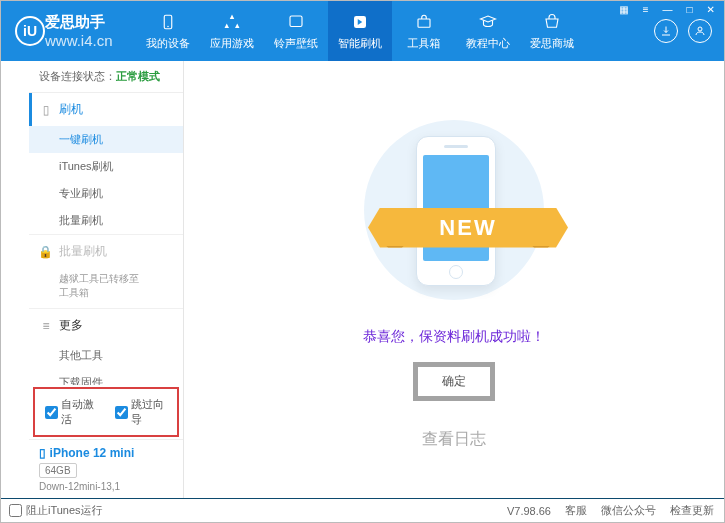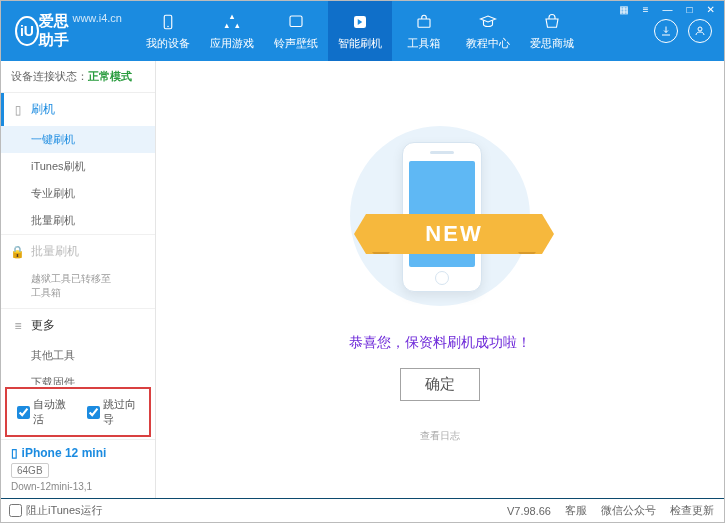--- a/index.html
+++ b/index.html
@@ -1,37 +1,37 @@
 <!DOCTYPE html>
 <html><head>
 <meta charset="utf-8">
 <style>
 * { margin: 0; padding: 0; box-sizing: border-box; }
 body { font-family: "Microsoft YaHei", Arial, sans-serif; font-size: 12px; background: #fff; width: 725px; height: 523px; overflow: hidden; border: 1px solid #bbb; }
 
 .header { background: #1b8be0; height: 60px; display: flex; align-items: center; color: #fff; }
 .logo-area { display: flex; align-items: center; padding: 0 14px; width: 135px; }
 .logo-circle { width: 30px; height: 30px; border: 2px solid #fff; border-radius: 50%; display: flex; align-items: center; justify-content: center; font-weight: bold; font-size: 14px; }
-.logo-text { display: flex; flex-direction: row; }
+.logo-text { display: flex; flex-direction: column; }
 .logo-title { font-size: 15px; font-weight: bold; }
-.logo-url { font-size: 11px; opacity: 0.8; }
+.logo-url { font-size: 15px; opacity: 0.8; }
 
 .nav { display: flex; flex: 1; height: 100%; }
 .nav-item { width: 64px; display: flex; flex-direction: column; align-items: center; justify-content: center; cursor: pointer; font-size: 11px; }
 .nav-item.active { background: #0f6fc9; }
 .nav-icon { width: 20px; height: 20px; margin-bottom: 4px; display: flex; align-items: center; justify-content: center; }
 .nav-icon svg { width: 18px; height: 18px; fill: #fff; }
 
 .header-right { display: flex; align-items: center; padding-right: 12px; gap: 10px; }
 .header-right .circ { width: 24px; height: 24px; border: 1.5px solid #fff; border-radius: 50%; display: flex; align-items: center; justify-content: center; cursor: pointer; }
 .window-controls { position: absolute; top: 2px; right: 6px; display: flex; gap: 6px; color: #fff; font-size: 10px; }
 .window-controls span { cursor: pointer; padding: 2px 4px; }
 
 .body { display: flex; height: calc(100% - 60px - 24px); }
-.sidebar { width: 155px; border-right: 1px solid #e5e5e5; display: flex; flex-direction: column; }
+.sidebar { width: 155px; border-right: 1px solid #e5e5e5; display: flex; flex-direction: column; margin-left: 28px; }
 .conn-status { padding: 8px 10px; font-size: 11px; color: #666; border-bottom: 1px solid #eee; }
 .conn-value { color: #2a9c3f; font-weight: bold; }
 
 .menu { flex: 1; overflow-y: auto; }
 .menu-group { border-bottom: 1px solid #f0f0f0; }
 .menu-header { display: flex; align-items: center; padding: 8px 10px; color: #333; font-size: 12px; cursor: pointer; }
 .menu-header .micon { width: 14px; height: 14px; margin-right: 6px; display: flex; align-items: center; justify-content: center; color: #999; }
 .menu-header.primary { color: #1b8be0; border-left: 3px solid #1b8be0; padding-left: 7px; }
 .menu-sub { padding: 6px 10px 6px 30px; font-size: 11px; color: #666; cursor: pointer; }
 .menu-sub.active { background: #e9f3fc; color: #1b8be0; }
@@ -52,22 +52,22 @@
 .phone { position: absolute; left: 72px; top: 26px; width: 80px; height: 150px; background: #fff; border-radius: 12px; border: 1px solid #d6e4f0; box-shadow: 0 4px 12px rgba(0,0,0,0.08); }
 .phone::before { content: ""; position: absolute; top: 8px; left: 50%; transform: translateX(-50%); width: 24px; height: 3px; background: #d6e4f0; border-radius: 2px; }
 .phone::after { content: ""; position: absolute; bottom: 6px; left: 50%; transform: translateX(-50%); width: 12px; height: 12px; border: 1.5px solid #d6e4f0; border-radius: 50%; }
 .phone-screen { position: absolute; top: 18px; left: 6px; right: 6px; bottom: 24px; background: #5fb8f4; border-radius: 2px; }
 .ribbon { position: absolute; left: 24px; top: 98px; width: 200px; height: 40px; background: #f6b83d; display: flex; align-items: center; justify-content: center; font-weight: 900; font-size: 22px; color: #fff; letter-spacing: 2px; clip-path: polygon(6% 0, 94% 0, 100% 50%, 94% 100%, 6% 100%, 0 50%); }
 .ribbon::before, .ribbon::after { content: ""; position: absolute; width: 18px; height: 10px; background: #d89a2c; bottom: -8px; }
 .ribbon::before { left: 18px; clip-path: polygon(0 0, 100% 0, 50% 100%); }
 .ribbon::after { right: 18px; clip-path: polygon(0 0, 100% 0, 50% 100%); }
 
 .success-msg { margin-top: 18px; font-size: 14px; color: #6d28d9; }
-.confirm-btn { margin-top: 16px; padding: 6px 24px; border: 1px solid #a3a3a3; background: #fff; font-size: 15px; cursor: pointer; color: #555; }
-.log-link { margin-top: 28px; font-size: 10px; color: #aaa; cursor: pointer; }
+.confirm-btn { margin-top: 16px; padding: 6px 24px; border: 5px solid #a3a3a3; background: #fff; font-size: 12px; cursor: pointer; color: #555; }
+.log-link { margin-top: 28px; font-size: 16px; color: #aaa; cursor: pointer; }
 
 .footer { height: 24px; border-top: 1px solid #0c4a6e; display: flex; align-items: center; font-size: 11px; color: #666; }
 .footer-left { display: flex; align-items: center; gap: 4px; padding-left: 8px; }
 .footer-right { margin-left: auto; display: flex; align-items: center; gap: 14px; padding: 0 10px; }
 .footer-right span { cursor: pointer; }
 </style>
 </head>
 <body>
 
 <div class="header">

